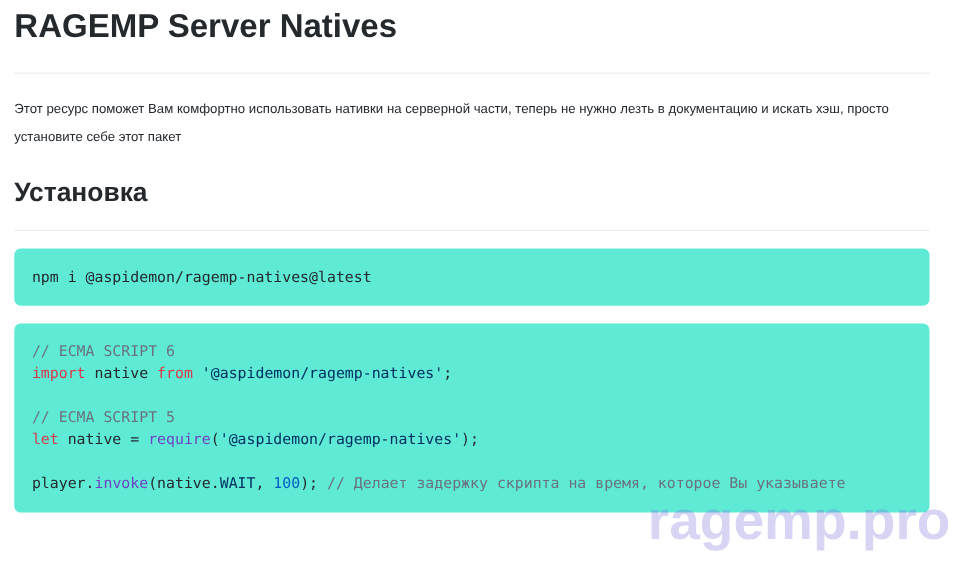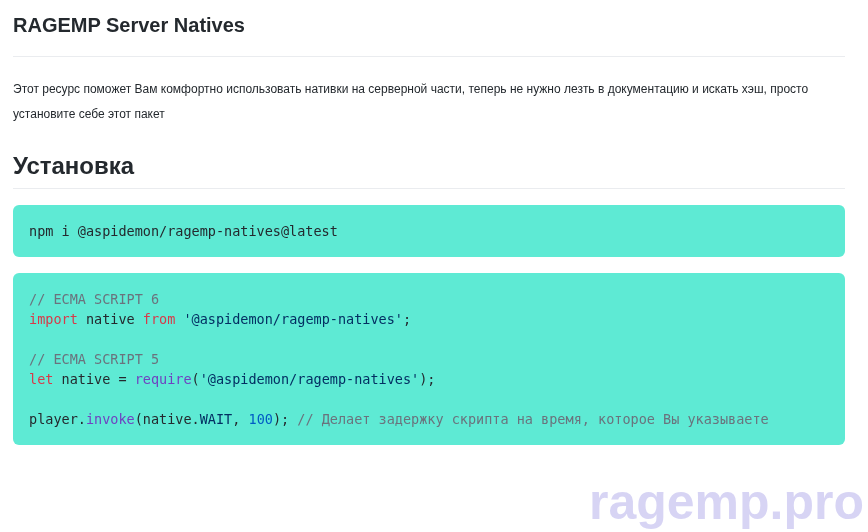--- a/index.html
+++ b/index.html
@@ -3,45 +3,45 @@
 <meta charset="utf-8">
 <style>
   html,body{margin:0;padding:0;}
   body{
     width:868px;height:532px;overflow:hidden;background:#ffffff;
     font-family:"Liberation Sans","DejaVu Sans",sans-serif;
     color:#24292e;position:relative;
   }
   .page{position:relative;padding:0 23px 0 13px;}
   h1.doc-title{
-    font-size:20px;font-weight:600;line-height:34px;
-    margin:8px 0 0 0;padding-bottom:14px;
+    font-size:30px;font-weight:600;line-height:34px;
+    margin:8px 0 0 0;padding-bottom:24px;
     border-bottom:1px solid #eaecef;
   }
   p.doc-desc{
     font-size:12px;line-height:25px;
     margin:20px 0 0 0;max-width:810px;
   }
   h2.section-heading{
     font-size:24px;font-weight:600;line-height:30px;
-    padding-bottom:7px;border-bottom:1px solid #eaecef;
+    padding-bottom:18px;border-bottom:1px solid #eaecef;
   }
   h2.install{margin:24px 0 0 0;}
   h2.usage{margin:40px 0 0 0;}
   pre.code-block{
     background:#5eead4;border-radius:6px;
     margin:16px 0 0 0;padding:16px;
     font-family:"DejaVu Sans Mono","Liberation Mono",monospace;
     font-size:13.5px;line-height:20px;color:#24292e;
     white-space:pre;overflow:hidden;
   }
   .code-line{min-height:20px;}
   .watermark{
     position:absolute;
-    top:465px;right:4px;
+    top:436px;right:4px;
     font-family:"Liberation Sans","DejaVu Sans",sans-serif;
     font-size:50px;font-weight:700;letter-spacing:0px;
     pointer-events:none;white-space:nowrap;
   }
 </style>
 </head>
 <body>
 
 <div class="page">
 

